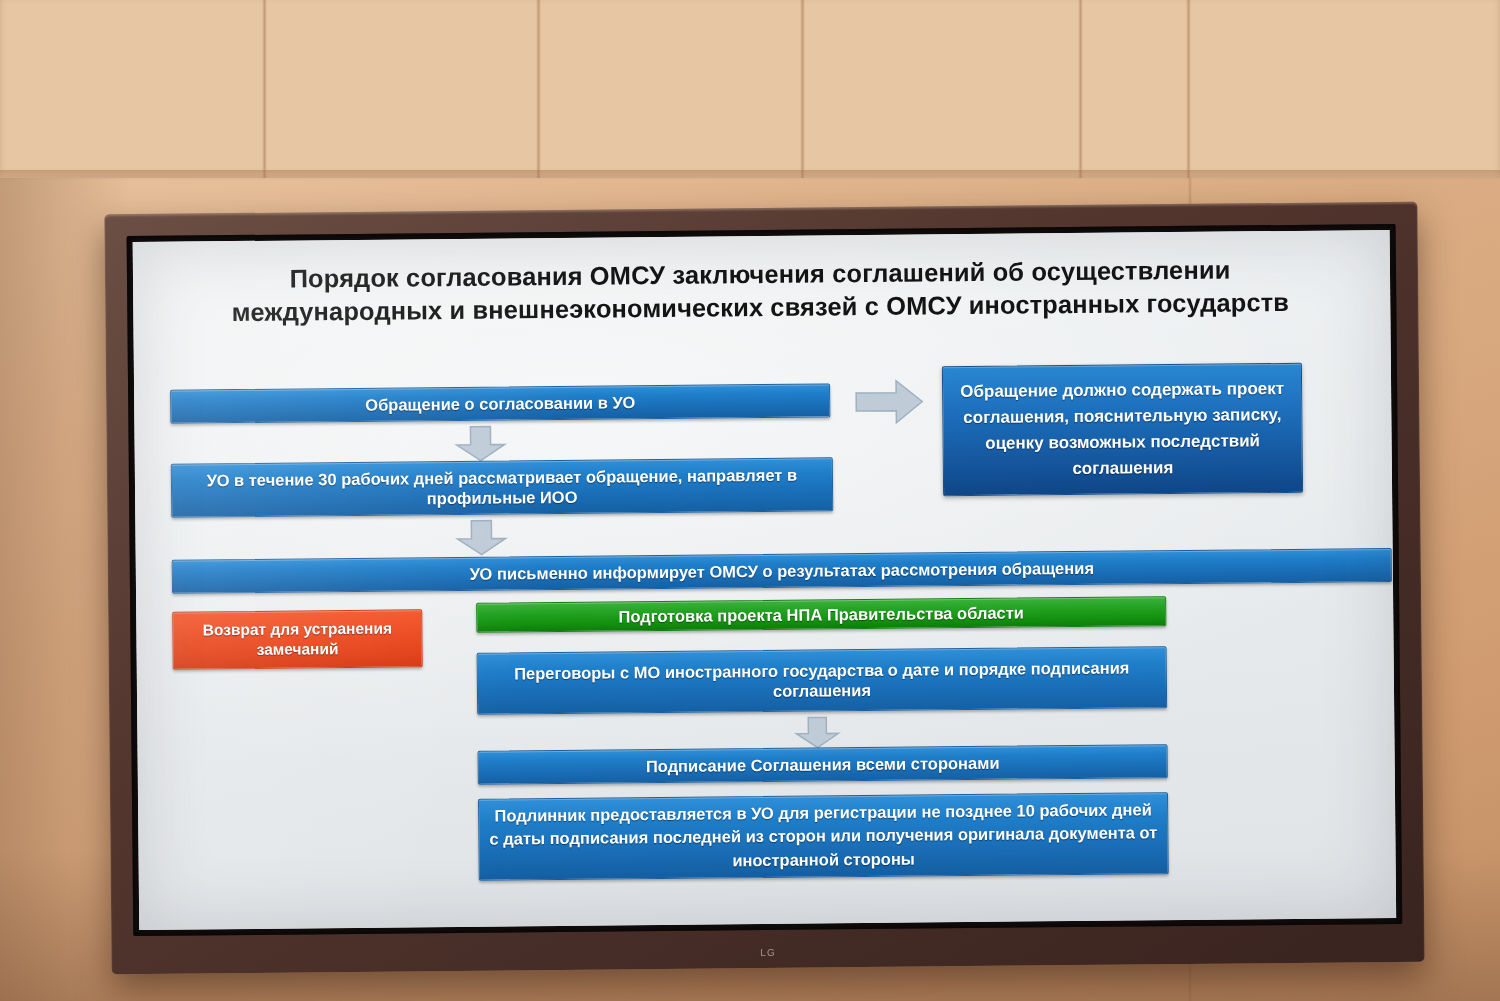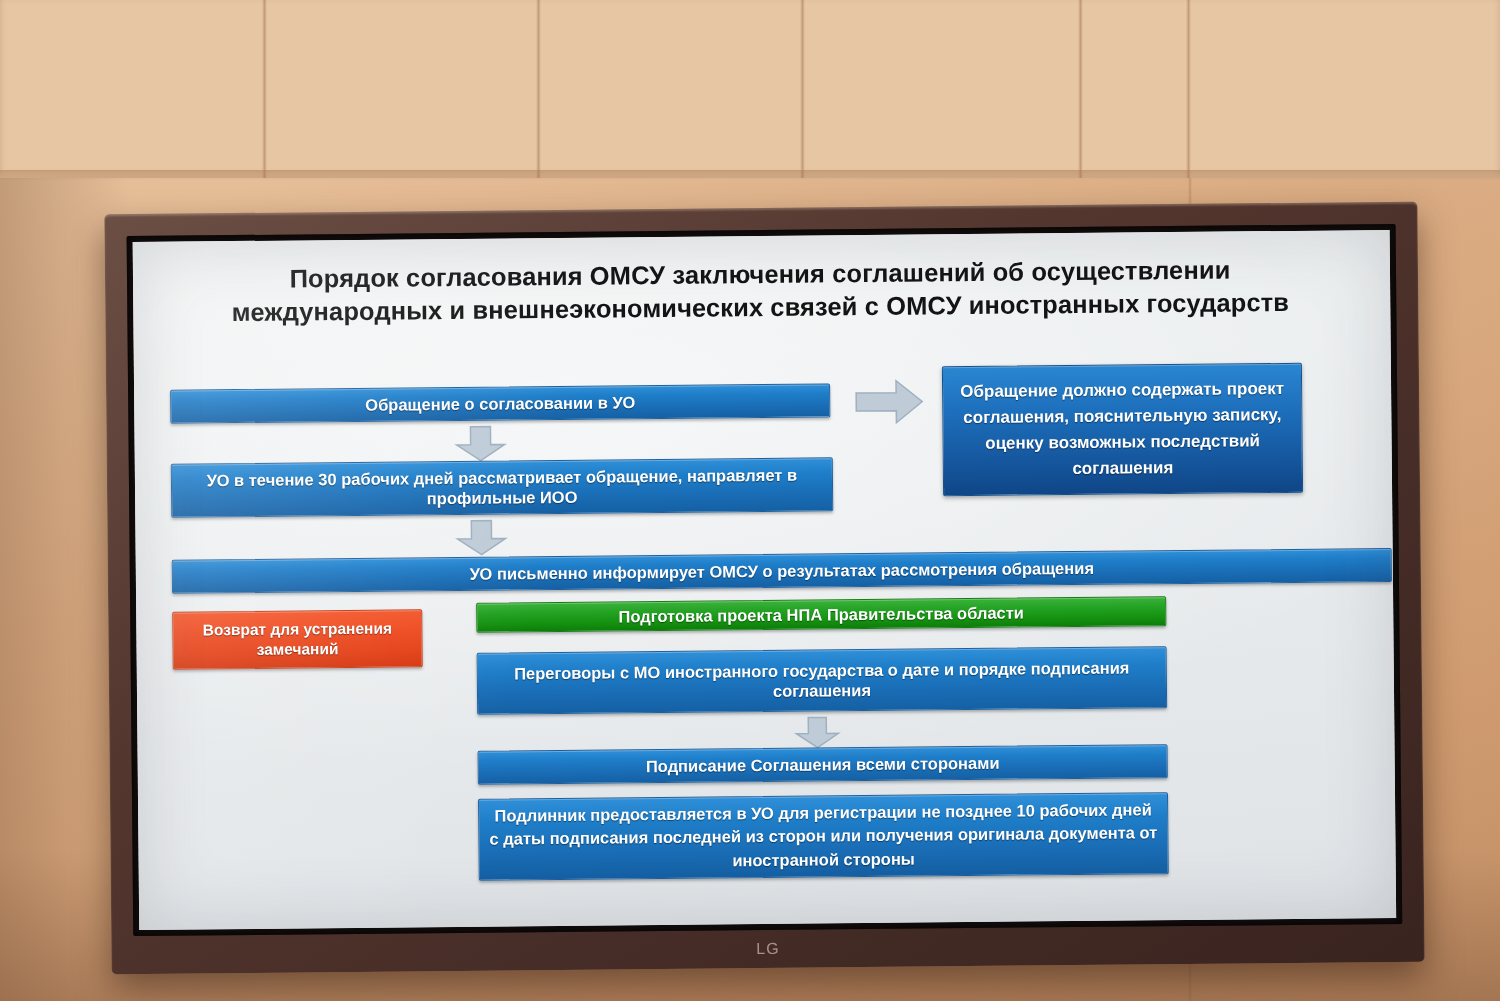--- a/index.html
+++ b/index.html
@@ -88,21 +88,21 @@
     left: 22px; top: 22px; right: 22px; bottom: 38px;
     background: #120d0c;
     border-radius: 2px;
     box-shadow: inset 0 0 10px rgba(0,0,0,0.9);
   }
   .tv-brand {
     position: absolute;
     left: 50%;
     bottom: 10px;
     transform: translateX(-50%);
-    font-size: 16px;
+    font-size: 10px;
     letter-spacing: 1px;
     color: #c9b4a8;
     opacity: 0.75;
     text-align: center;
   }
 
   
   #screen {
     position: absolute;
     left: 28px; top: 28px; right: 28px; bottom: 44px;

